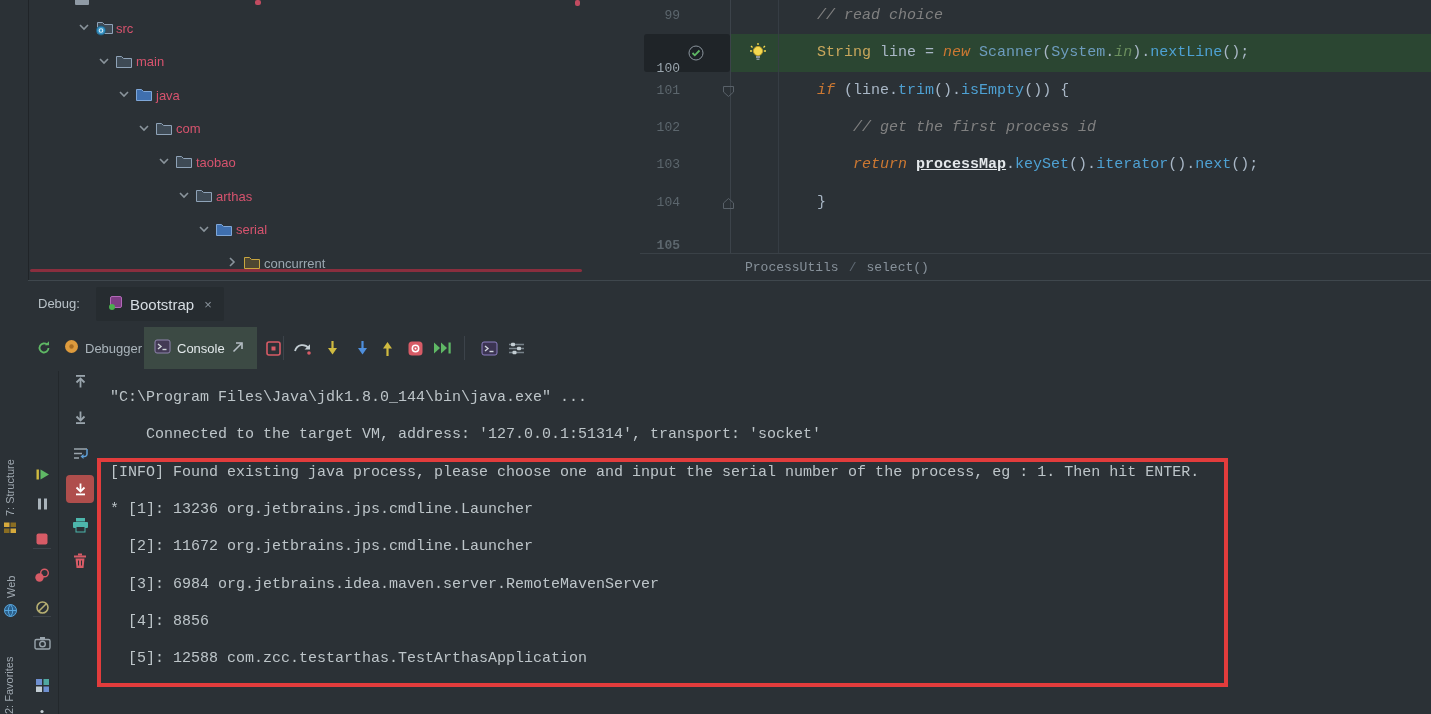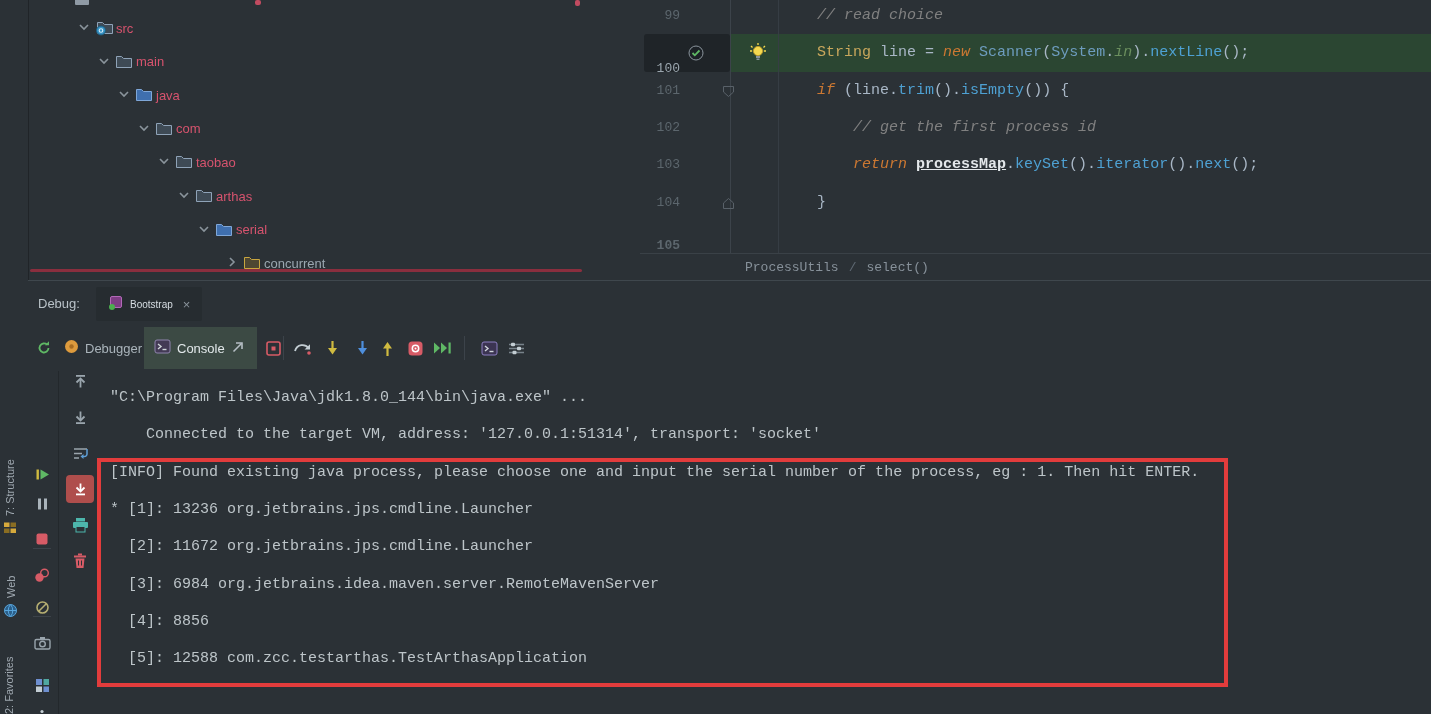--- a/index.html
+++ b/index.html
@@ -46,21 +46,21 @@
   .breadcrumbs{position:absolute;left:0;right:0;top:253px;height:27px;border-top:1px solid #3a4147;
         display:flex;align-items:center;padding-left:105px;gap:10px;
         font-family:"Liberation Mono","DejaVu Sans Mono",monospace;font-size:13px;color:#87919a;}
   .bc-sep{color:#5f6973;}
   
   .debug{position:absolute;left:28px;top:280px;width:1403px;height:434px;background:#2b3136;
          border-top:1px solid #3f474d;}
   .dbg-title{position:absolute;left:10px;top:6px;height:34px;line-height:34px;font-size:13px;color:#b9c2c8;}
   .dbg-tab{position:absolute;left:68px;top:6px;height:34px;background:#262c30;display:flex;
            align-items:center;gap:7px;padding:0 12px;border-radius:2px;}
-  .dbg-tab .lbl{font-size:10px;color:#d6dde2;}
+  .dbg-tab .lbl{font-size:15px;color:#d6dde2;}
   .dbg-tab .cls-x{font-size:13px;color:#8a949c;margin-left:3px;}
   .tbar{position:absolute;left:0;top:46px;height:42px;right:0;}
   .dtab{position:absolute;top:0;height:42px;display:flex;align-items:center;gap:6px;padding:0 10px;
         font-size:13px;color:#aab4bb;}
   .dtab.sel{background:#3c4a44;color:#e2e8ea;}
   .tbtn{position:absolute;top:8px;width:26px;height:26px;display:flex;align-items:center;justify-content:center;}
   .tsep{position:absolute;top:9px;width:1px;height:24px;background:#3c434a;}
   .dleft{position:absolute;left:0;top:90px;width:30px;bottom:0;border-right:1px solid #23282c;}
   .dl-btn{position:absolute;left:3px;width:22px;height:22px;display:flex;align-items:center;justify-content:center;}
   .dl-sep{position:absolute;left:5px;width:18px;height:1px;background:#3c434a;}

